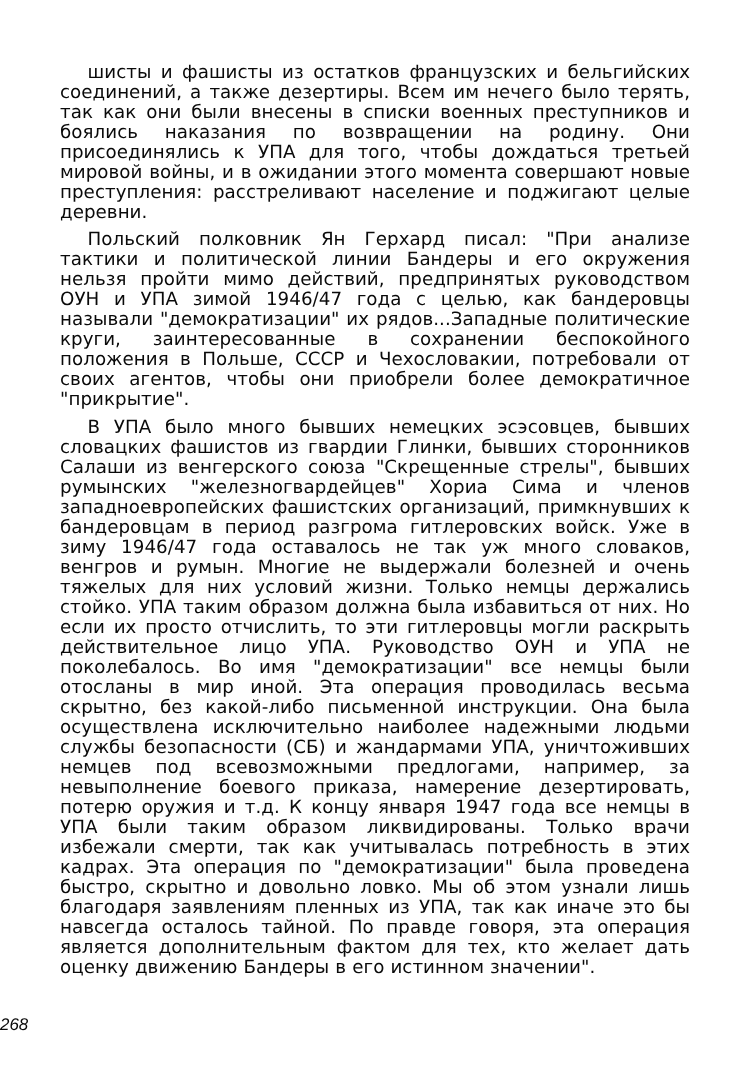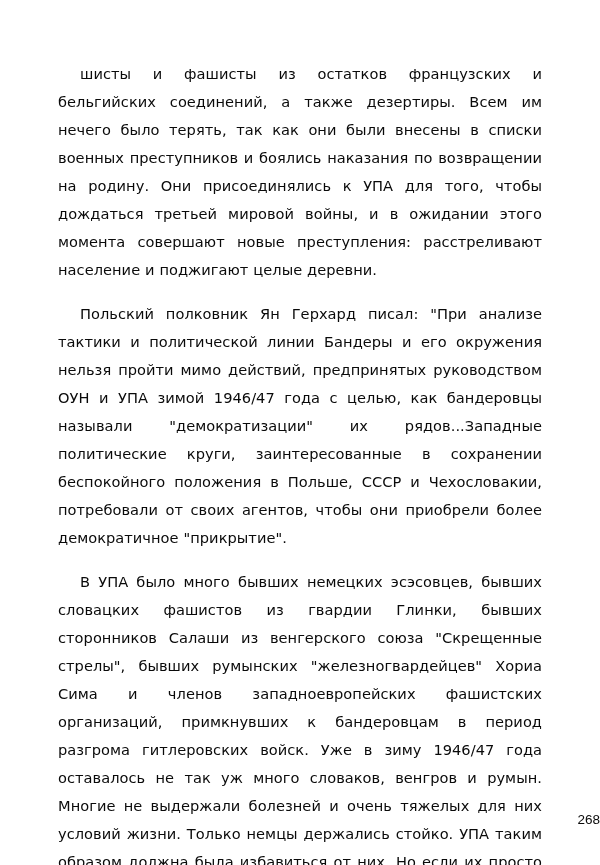--- a/index.html
+++ b/index.html
@@ -18,40 +18,41 @@
     overflow: hidden;
     box-sizing: border-box;
   }
   .text-column {
     position: absolute;
     left: 42px;
     top: 44px;
     width: 516px;
   }
   .para {
-    margin: 16px;
+    margin: 6px;
     text-align: justify;
     text-align-last: left;
     text-indent: 22px;
     font-size: 14.6px;
-    line-height: 28px;
+    line-height: 16px;
     color: #0a0a0a;
     letter-spacing: 0.04px;
     word-spacing: 0.2px;
     -webkit-font-smoothing: none;
   }
   .page-number {
     position: absolute;
     left: 0;
     top: 812px;
     width: 600px;
-    text-align: right;
+    text-align: left;
     font-size: 13.5px;
     color: #0a0a0a;
     font-family: "Liberation Sans", sans-serif;
+    font-style: italic;
   }
 </style>
 </head>
 <body>
 
 <div class="page">
 
   <div class="text-column">
     <p class="para">шисты и фашисты из остатков французских и бельгийских соединений, а также дезертиры. Всем им нечего было терять, так как они были внесены в списки военных преступников и боялись  наказания по возвращении на родину. Они присоединялись к УПА для того, чтобы дождаться третьей мировой войны, и в ожидании этого момента совершают новые преступления: расстреливают население и поджигают целые деревни.</p>
     <p class="para">Польский полковник Ян Герхард писал: "При анализе тактики и политической  линии Бандеры и его окружения нельзя пройти мимо действий,  предпринятых руководством ОУН и УПА зимой 1946/47 года с целью, как бандеровцы называли "демократизации" их рядов...Западные политические круги, заинтересованные в сохранении беспокойного положения в Польше, СССР и Чехословакии, потребовали от своих агентов, чтобы они приобрели более демократичное "прикрытие".</p>

